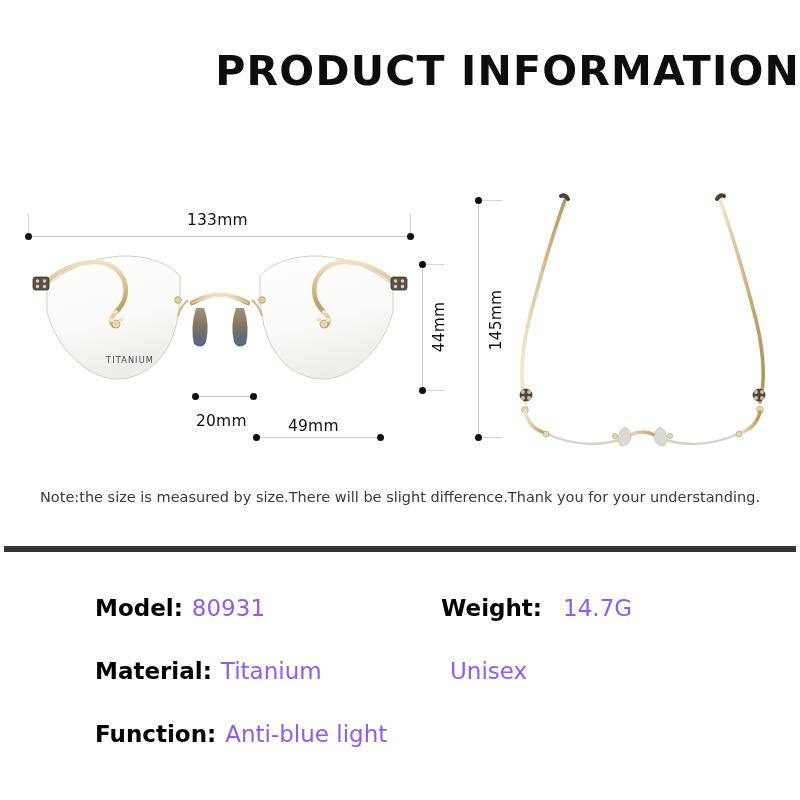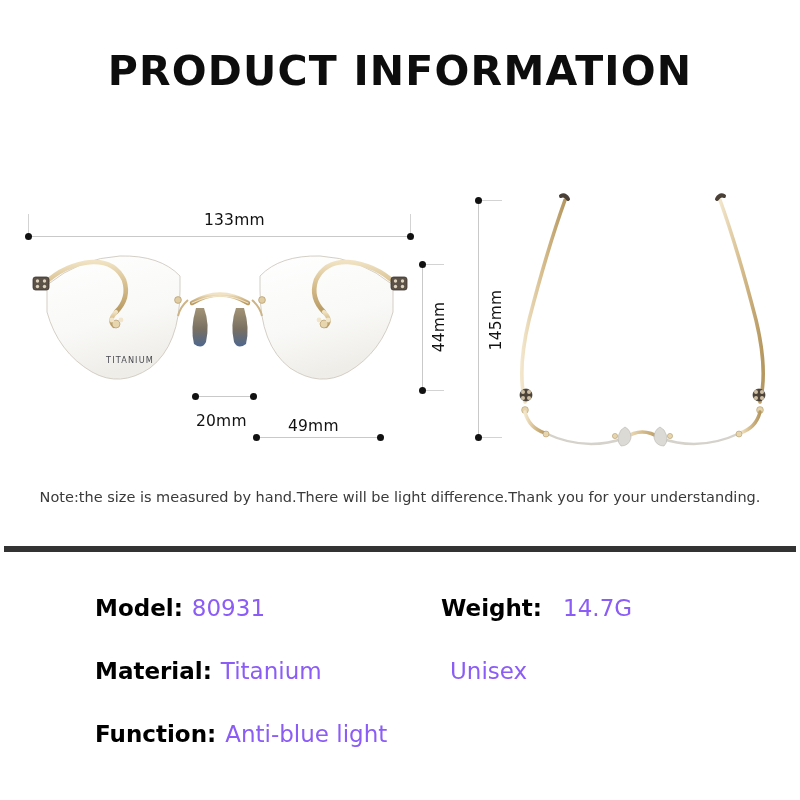--- a/index.html
+++ b/index.html
@@ -15,21 +15,21 @@
     font-family: "Liberation Sans", sans-serif;
     color: #1a1a1a;
   }
 
   
   .page-title {
     position: absolute;
     top: 47px;
     left: 0;
     width: 800px;
-    text-align: center;
+    text-align: right;
     font-size: 41px;
     font-weight: 700;
     letter-spacing: 1.2px;
     color: #0d0d0d;
     font-family: "DejaVu Sans", sans-serif;
     white-space: nowrap;
   }
 
   
   .diagram-area {
@@ -217,21 +217,21 @@
       <circle cx="299" cy="70" r="2.4" fill="#f1e6cb"></circle>
       <circle cx="308" cy="70" r="2.4" fill="#f1e6cb"></circle>
     </g>
   </svg>
 
   <div class="dim-tick-v" style="left:28px;  top:214px; height:20px;"></div>
   <div class="dim-tick-v" style="left:410px; top:214px; height:20px;"></div>
   <div class="dim-line-h" style="left:28px; top:236px; width:382px;"></div>
   <div class="dim-dot" style="left:25px;  top:233px;"></div>
   <div class="dim-dot" style="left:407px; top:233px;"></div>
-  <div class="dim-label" style="left:187px; top:211px;margin-left:17px;">133mm</div>
+  <div class="dim-label" style="left:187px; top:211px;">133mm</div>
 
   <div class="dim-tick-h" style="left:422px; top:264px; width:22px;"></div>
   <div class="dim-tick-h" style="left:422px; top:390px; width:22px;"></div>
   <div class="dim-line-v" style="left:422px; top:264px; height:126px;"></div>
   <div class="dim-dot" style="left:419px; top:261px;"></div>
   <div class="dim-dot" style="left:419px; top:387px;"></div>
   <div class="dim-label vertical" style="left:414px; top:318px;">44mm</div>
 
   <div class="dim-line-h" style="left:195px; top:396px; width:58px;"></div>
   <div class="dim-dot" style="left:192px; top:393px;"></div>
@@ -285,21 +285,21 @@
     <circle cx="175" cy="246" r="2.6" fill="#e6d5ad" stroke="#a98f5d" stroke-width="0.5"></circle>
   </svg>
 
   <div class="dim-tick-h" style="left:478px; top:200px; width:24px;"></div>
   <div class="dim-tick-h" style="left:478px; top:437px; width:24px;"></div>
   <div class="dim-line-v" style="left:478px; top:200px; height:237px;"></div>
   <div class="dim-dot" style="left:475px; top:197px;"></div>
   <div class="dim-dot" style="left:475px; top:434px;"></div>
   <div class="dim-label vertical" style="left:466px; top:311px;">145mm</div>
 
-  <div class="note-text">Note:the size is measured by hand.There will be light difference.Thank you for your understanding.</div>
+  <div class="note-text">Note:the size is measured by size.There will be slight difference.Thank you for your understanding.</div>
 </div>
 
 <div class="divider"></div>
 
 <div class="spec-table">
 
   <div class="spec-row spec-col-left spec-r0">
     <span class="spec-label">Model:</span>
     <span class="spec-value">80931</span>
   </div>

